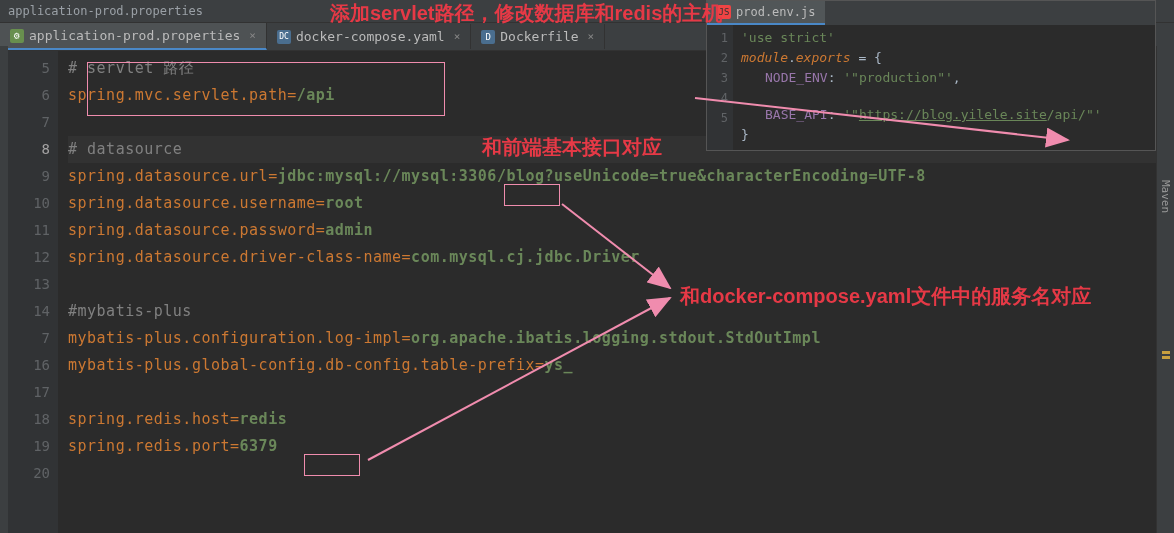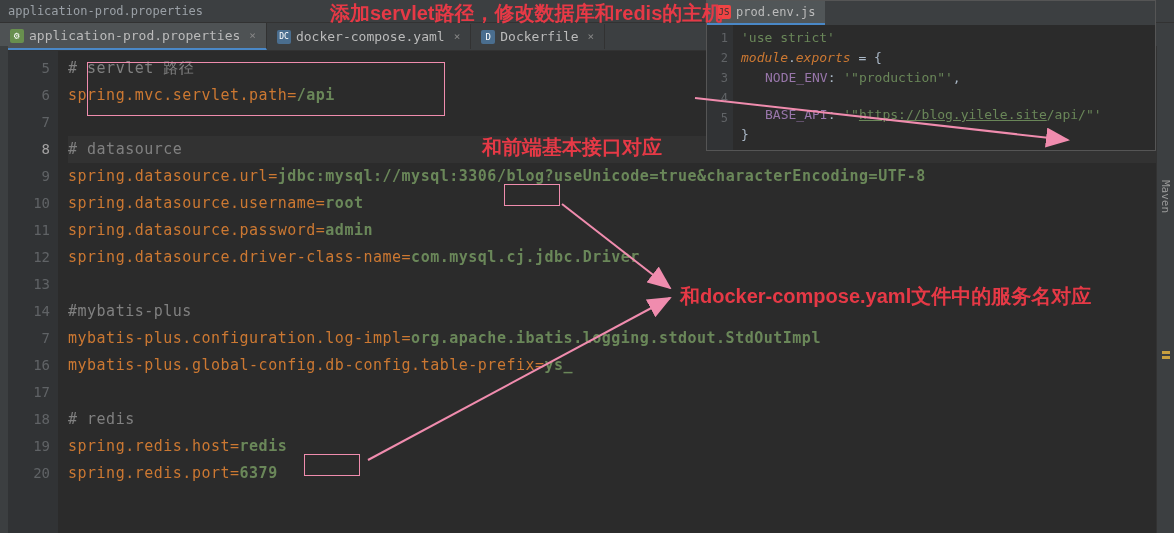--- a/index.html
+++ b/index.html
@@ -258,21 +258,20 @@
       <div class="code-line current-line-bg"><span class="comment"># datasource</span></div>
       <div class="code-line"><span class="key">spring.datasource.url</span><span class="equals">=</span><span class="value">jdbc:mysql://</span><span class="value">mysql</span><span class="value">:3306/blog?useUnicode=true&amp;characterEncoding=UTF-8</span></div>
       <div class="code-line"><span class="key">spring.datasource.username</span><span class="equals">=</span><span class="value">root</span></div>
       <div class="code-line"><span class="key">spring.datasource.password</span><span class="equals">=</span><span class="value">admin</span></div>
       <div class="code-line"><span class="key">spring.datasource.driver-class-name</span><span class="equals">=</span><span class="value">com.mysql.cj.jdbc.Driver</span></div>
       <div class="code-line"></div>
       <div class="code-line"><span class="comment">#mybatis-plus</span></div>
       <div class="code-line"><span class="key">mybatis-plus.configuration.log-impl</span><span class="equals">=</span><span class="value">org.apache.ibatis.logging.stdout.StdOutImpl</span></div>
       <div class="code-line"><span class="key">mybatis-plus.global-config.db-config.table-prefix</span><span class="equals">=</span><span class="value">ys_</span></div>
       <div class="code-line"></div>
-      <div class="code-line"><span class="comment"># redis</span></div>
       <div class="code-line"><span class="key">spring.redis.host</span><span class="equals">=</span><span class="value">redis</span></div>
       <div class="code-line"><span class="key">spring.redis.port</span><span class="equals">=</span><span class="value">6379</span></div>
     </div>
   </div>
 </div>
 
 <div class="side-editor">
   <div class="side-tabs">
     <div class="side-tab">
       <span class="tab-icon icon-js">JS</span>

